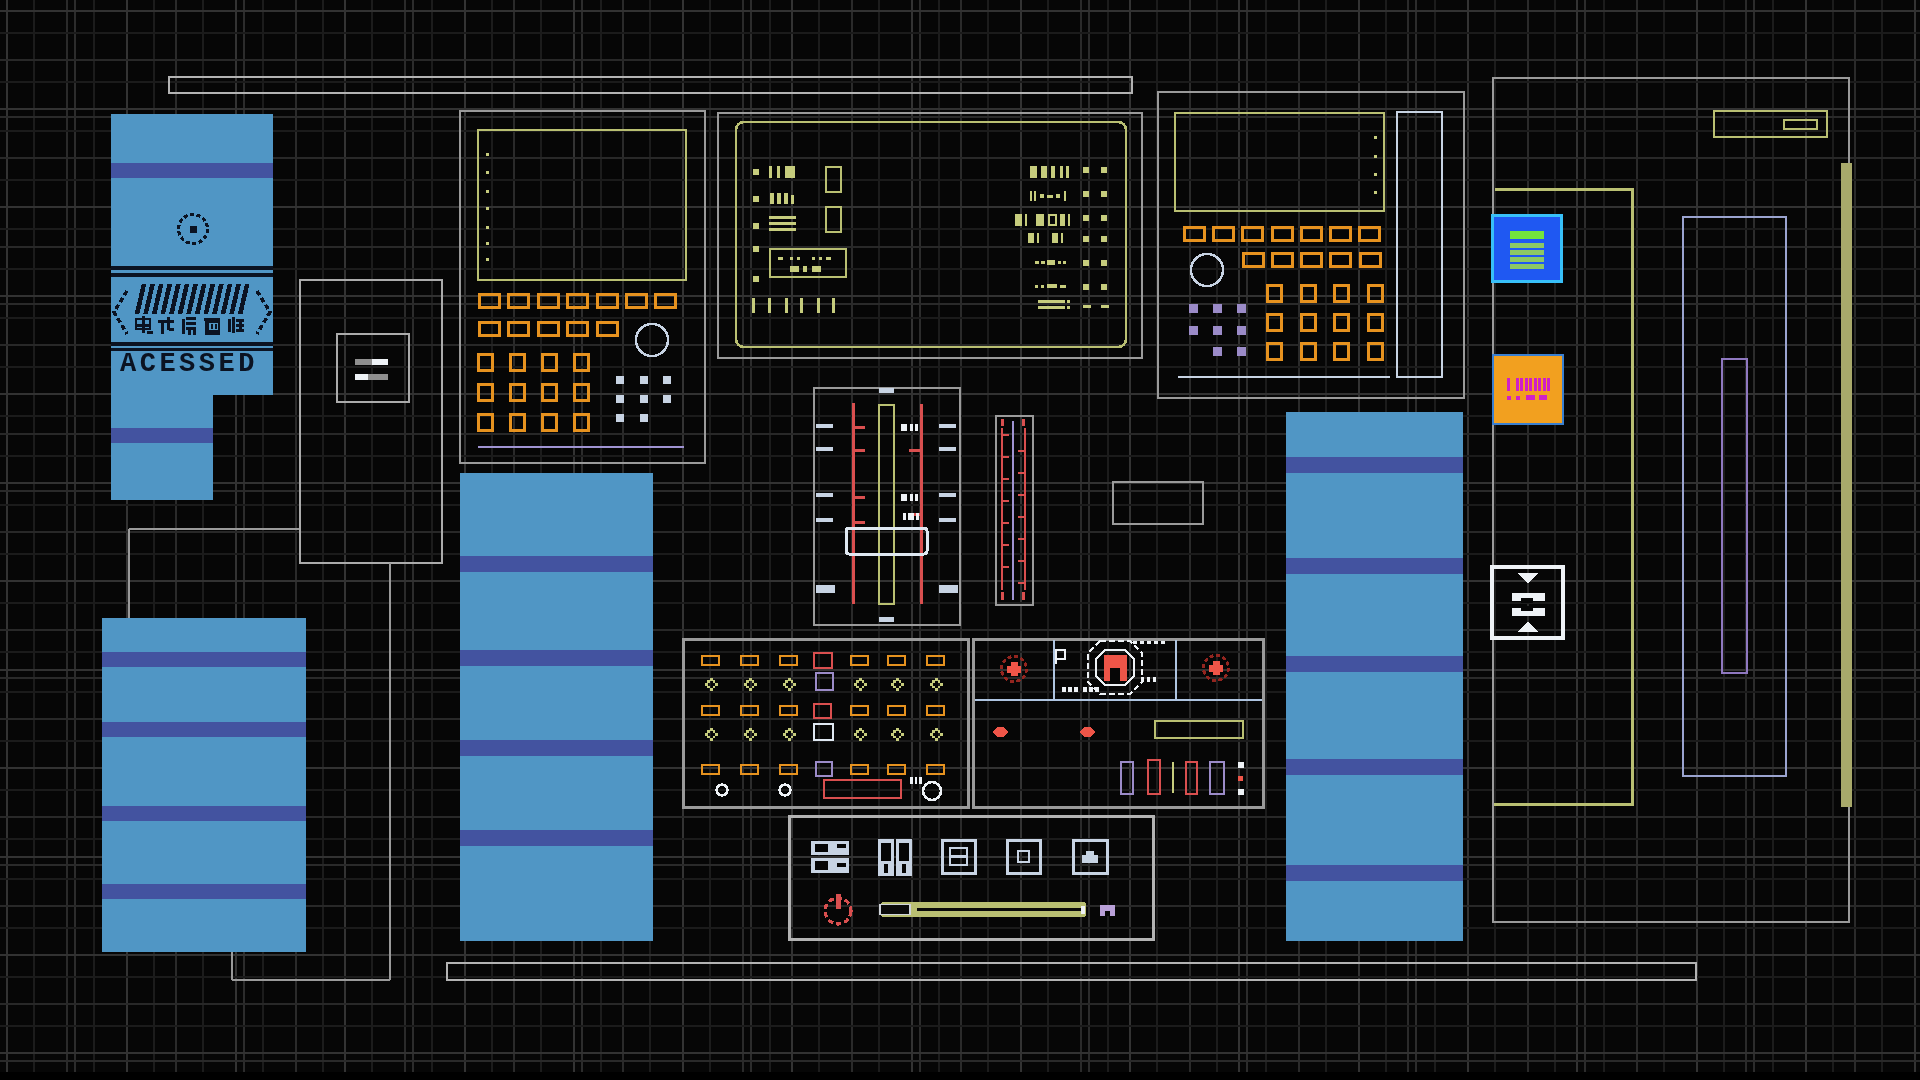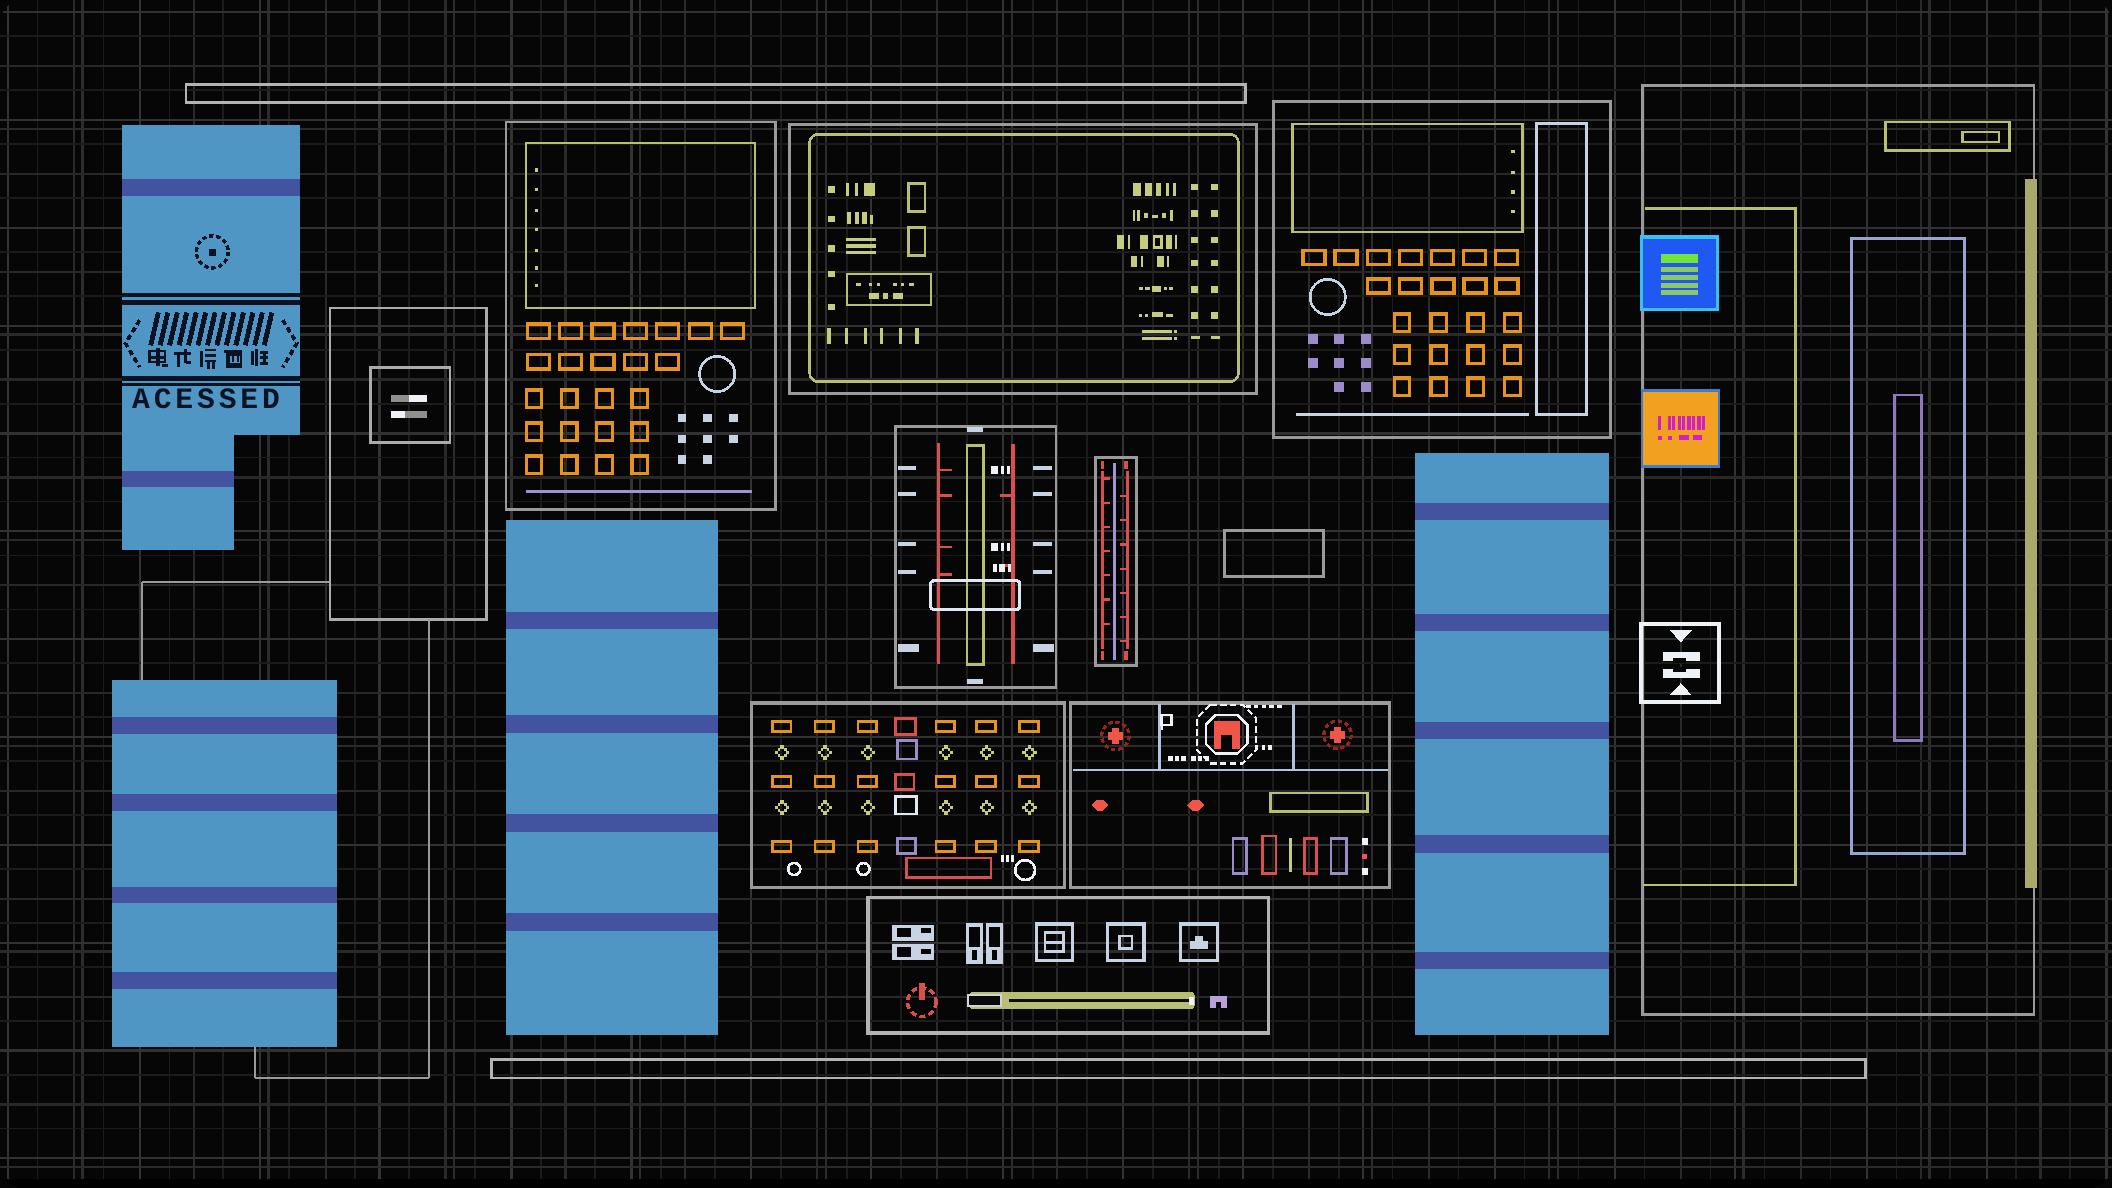--- a/index.html
+++ b/index.html
@@ -1,17 +1,17 @@
 <!DOCTYPE html>
 <html><head>
 <meta charset="utf-8">
 <style>
   html, body { margin: 0; padding: 0; background: #060606; }
   #stage { position: relative; width: 1920px; height: 1080px; overflow: hidden;
-           font-family: "Liberation Sans", sans-serif; border-radius: 21px; }
+           font-family: "Liberation Sans", sans-serif; }
 </style>
 </head>
 <body>
 <div id="stage">
 <svg width="1920" height="1080" viewBox="0 0 1920 1080" shape-rendering="crispEdges">
 <rect width="1920" height="1080" fill="#060606"></rect>
 <line x1="7" y1="0" x2="7" y2="1080" stroke="#333333" stroke-width="2"></line>
       <line x1="34" y1="0" x2="34" y2="1080" stroke="#1c1c1c" stroke-width="1.5"></line>
       <line x1="67" y1="0" x2="67" y2="1080" stroke="#2a2a2a" stroke-width="2"></line>
       <line x1="75" y1="0" x2="75" y2="1080" stroke="#2c2c2c" stroke-width="2"></line>

